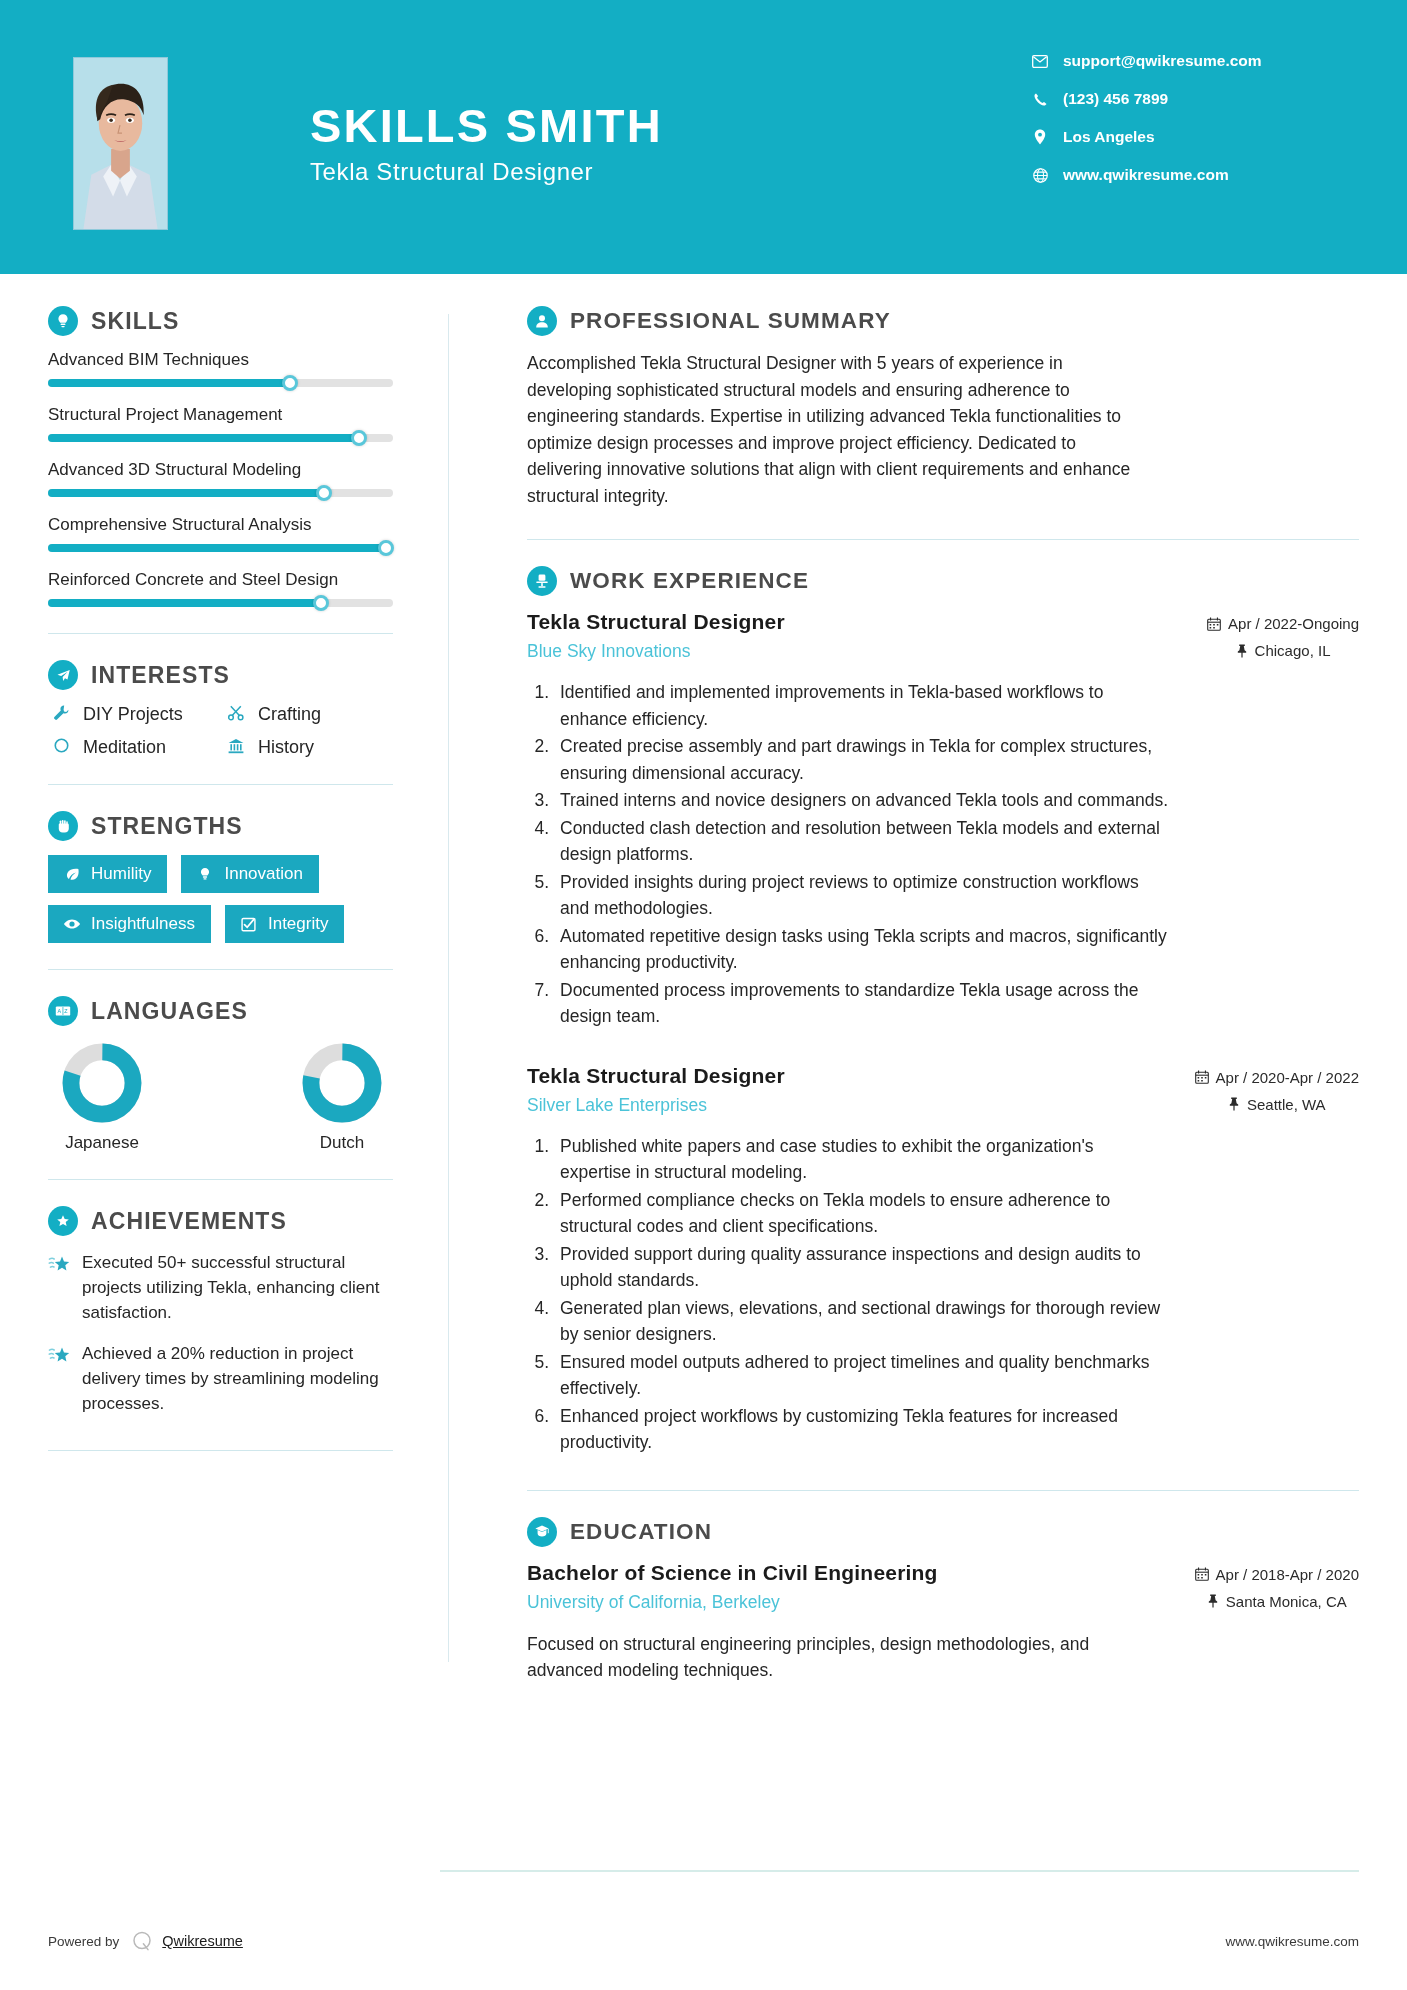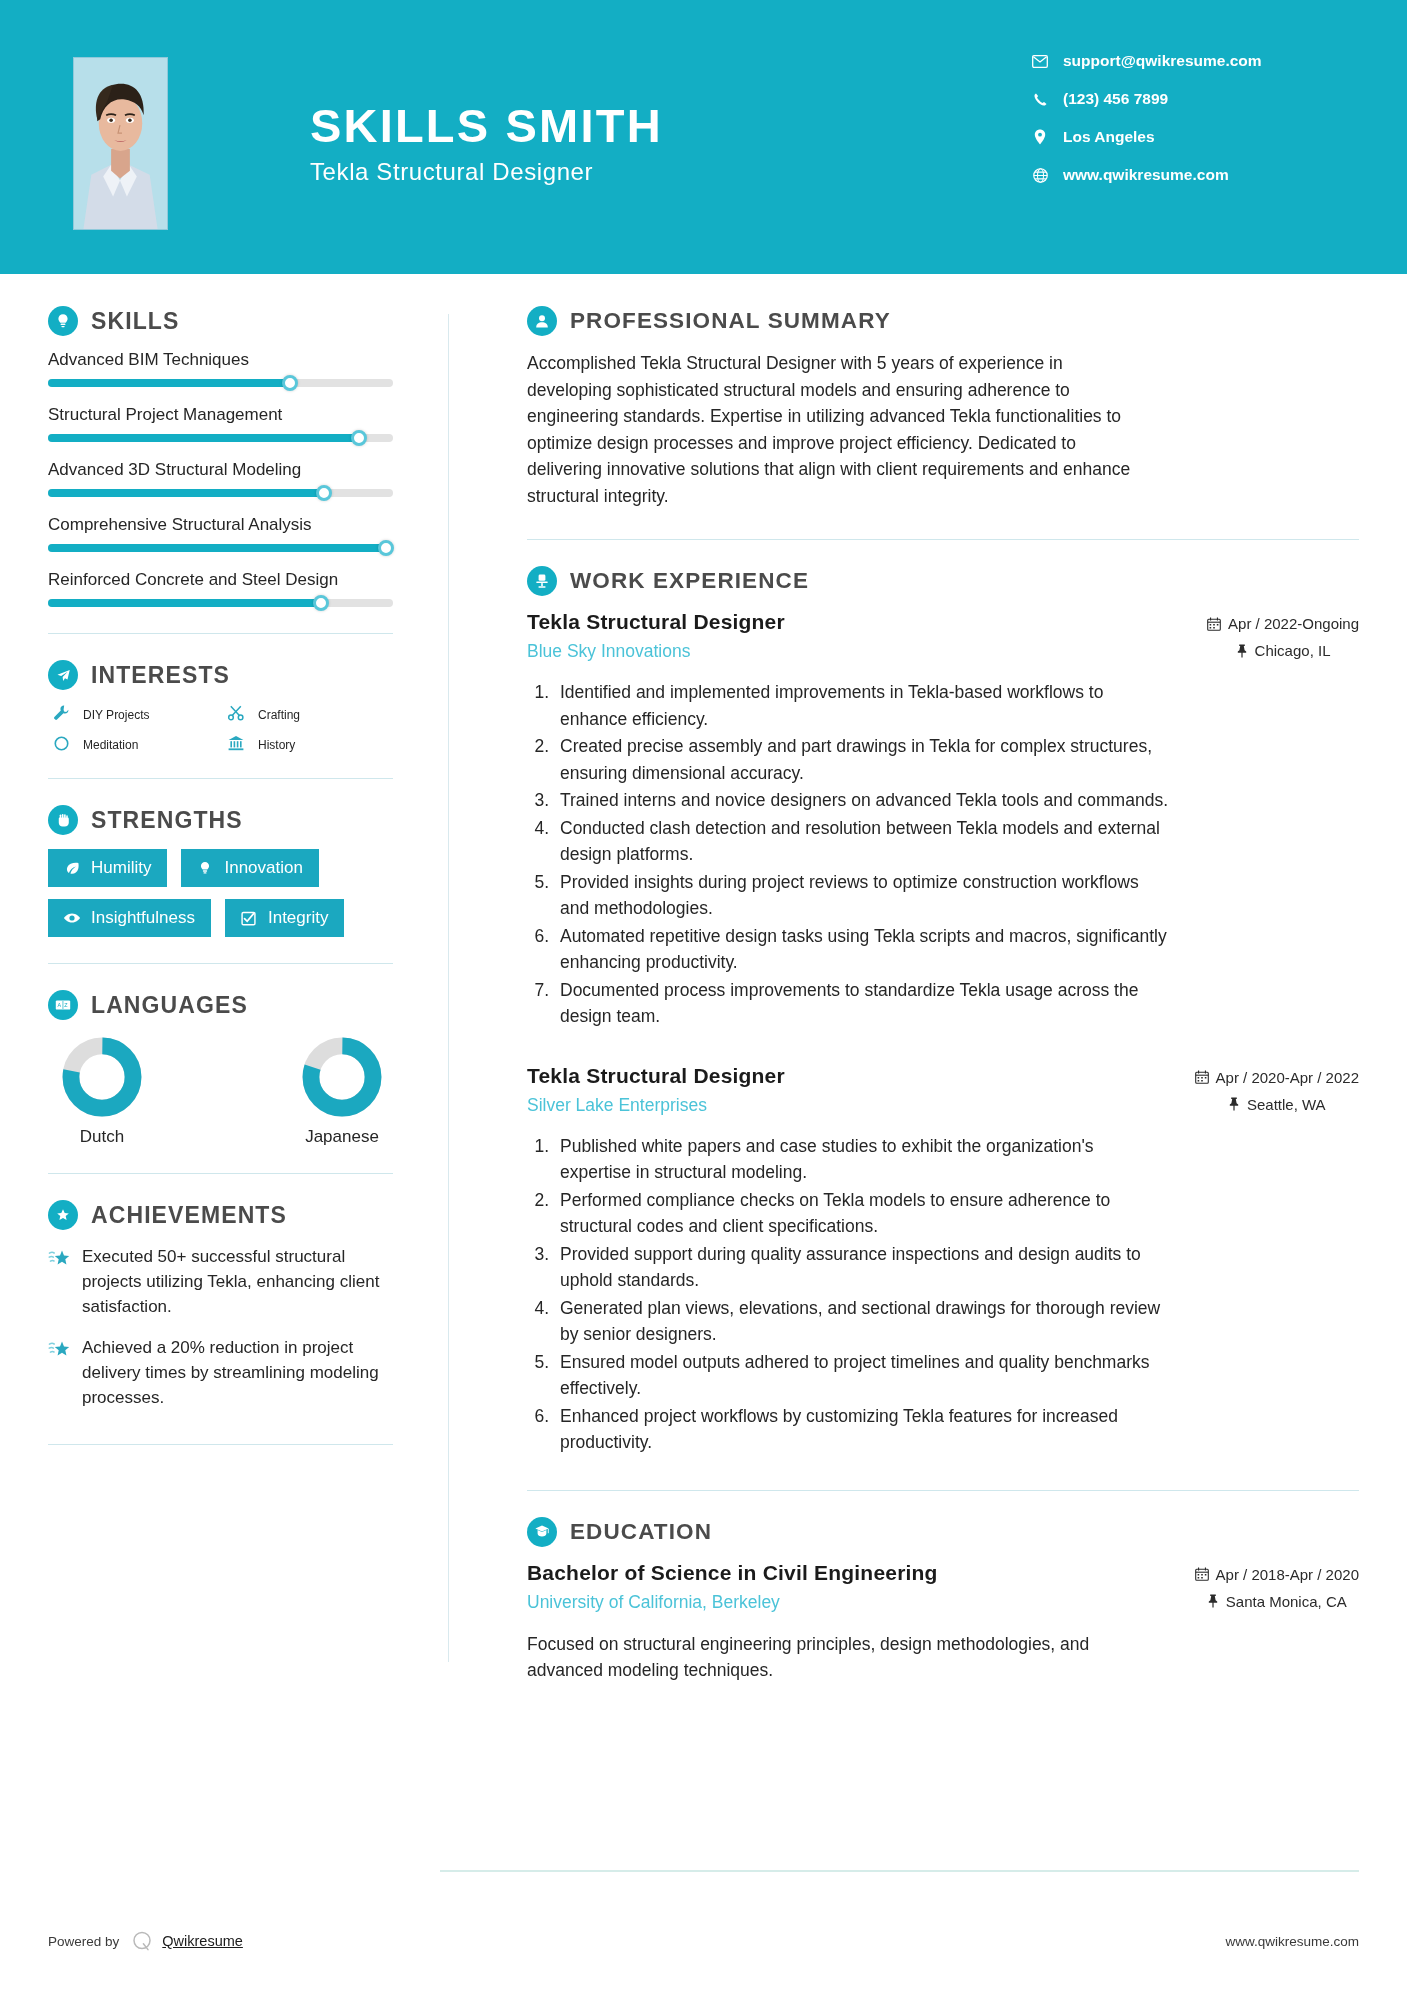--- a/index.html
+++ b/index.html
@@ -166,22 +166,22 @@
   }
 
   
   .interest-grid {
     display: grid;
     grid-template-columns: 175px 175px;
     row-gap: 12px;
   }
   .interest-item {
     display: flex;
-    align-items: flex-end;
-    font-size: 12px;
+    align-items: flex-start;
+    font-size: 18px;
     color: #262626;
   }
   .ic-small {
     width: 26px; flex: 0 0 26px;
     display: inline-flex; justify-content: center; align-items: center;
     margin-right: 9px;
   }
   .ic-small svg { display: block; }
 
   
@@ -565,30 +565,30 @@
                 <text x="12" y="11.4" font-family="Liberation Sans, sans-serif" font-size="5.4" fill="#13aec4" text-anchor="middle">Z</text>
                 <rect x="8.6" y="5" width="0.7" height="8" fill="#13aec4"></rect>
               </svg>
           </span>
           <span class="sec-title">LANGUAGES</span>
         </div>
         <div class="lang-wrap">
           <div class="lang-item">
             <svg class="donut" viewBox="0 0 42 42">
               <circle cx="21" cy="21" r="15.9" fill="none" stroke="#dddddd" stroke-width="8.6"></circle>
+              <circle cx="21" cy="21" r="15.9" fill="none" stroke="#1ba8c0" stroke-width="8.6" stroke-dasharray="80 20" stroke-dashoffset="25"></circle>
+            </svg>
+            <div class="lang-label">Japanese</div>
+          </div>
+          <div class="lang-item">
+            <svg class="donut" viewBox="0 0 42 42">
+              <circle cx="21" cy="21" r="15.9" fill="none" stroke="#dddddd" stroke-width="8.6"></circle>
               <circle cx="21" cy="21" r="15.9" fill="none" stroke="#1ba8c0" stroke-width="8.6" stroke-dasharray="78 22" stroke-dashoffset="25"></circle>
             </svg>
             <div class="lang-label">Dutch</div>
-          </div>
-          <div class="lang-item">
-            <svg class="donut" viewBox="0 0 42 42">
-              <circle cx="21" cy="21" r="15.9" fill="none" stroke="#dddddd" stroke-width="8.6"></circle>
-              <circle cx="21" cy="21" r="15.9" fill="none" stroke="#1ba8c0" stroke-width="8.6" stroke-dasharray="80 20" stroke-dashoffset="25"></circle>
-            </svg>
-            <div class="lang-label">Japanese</div>
           </div>
         </div>
       </div>
 
       <div class="hr-line" style="width:345px"></div>
 
       <div>
         <div class="sec-head">
           <span class="sec-ico">
             <svg width="18" height="18" viewBox="0 0 18 18">

